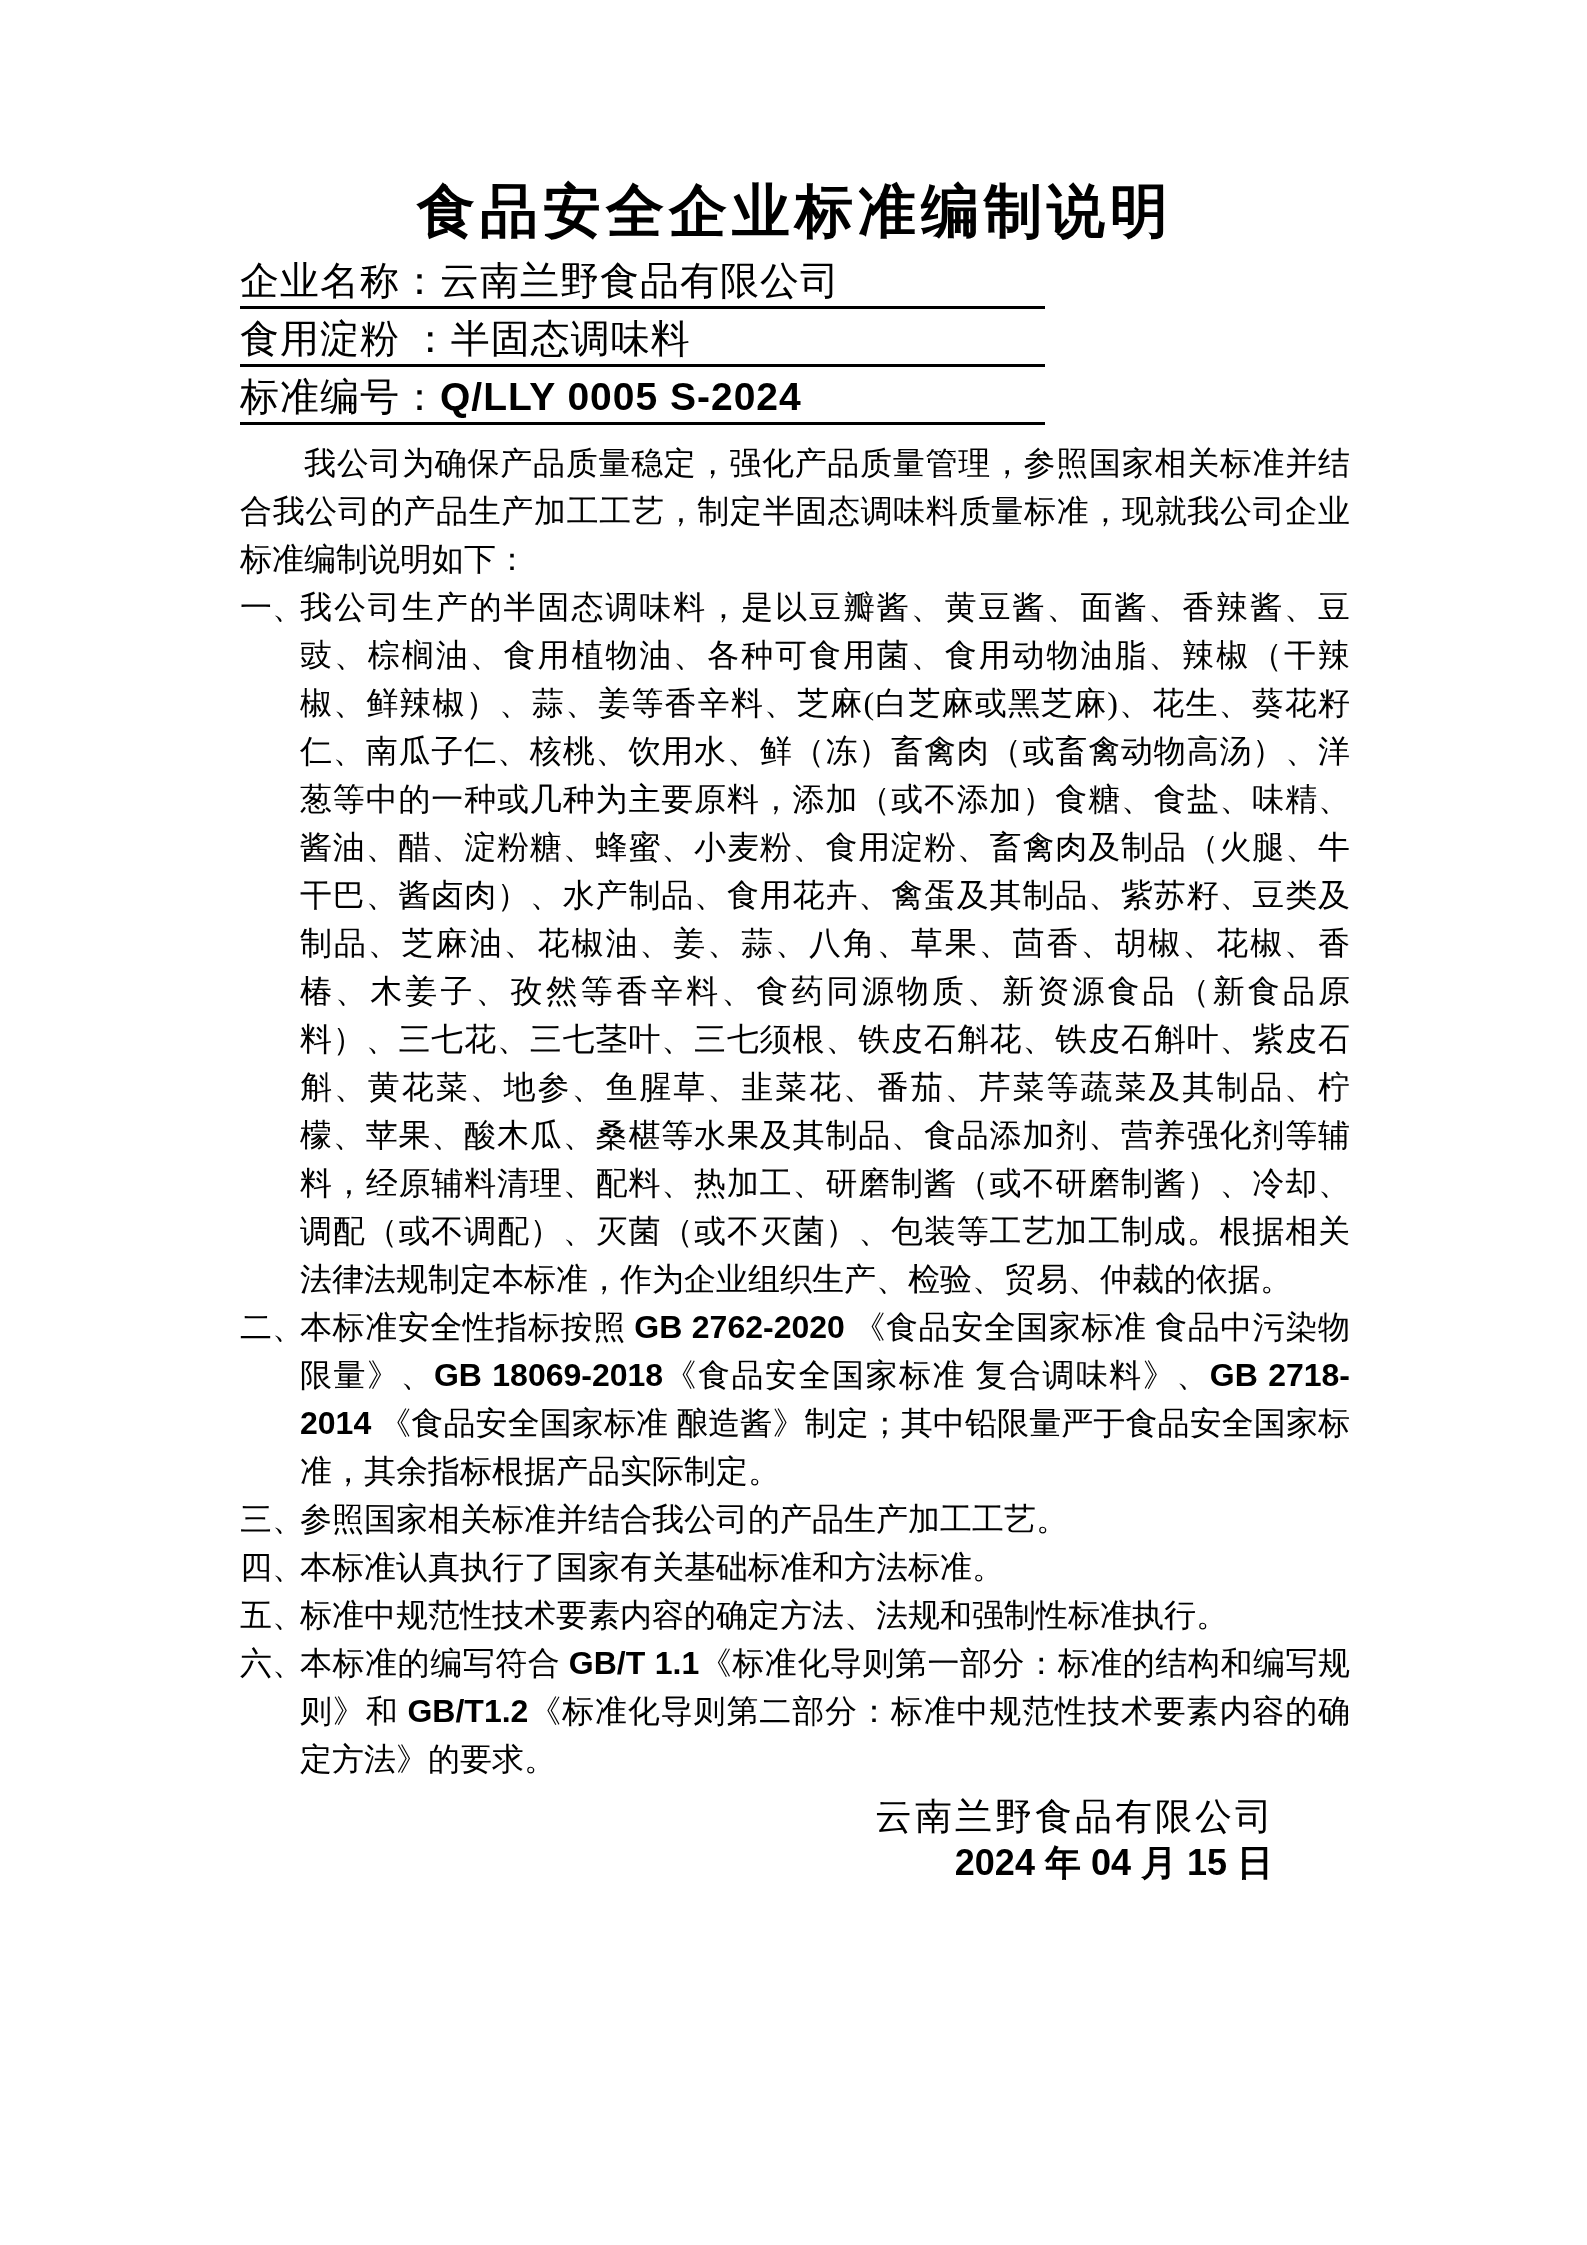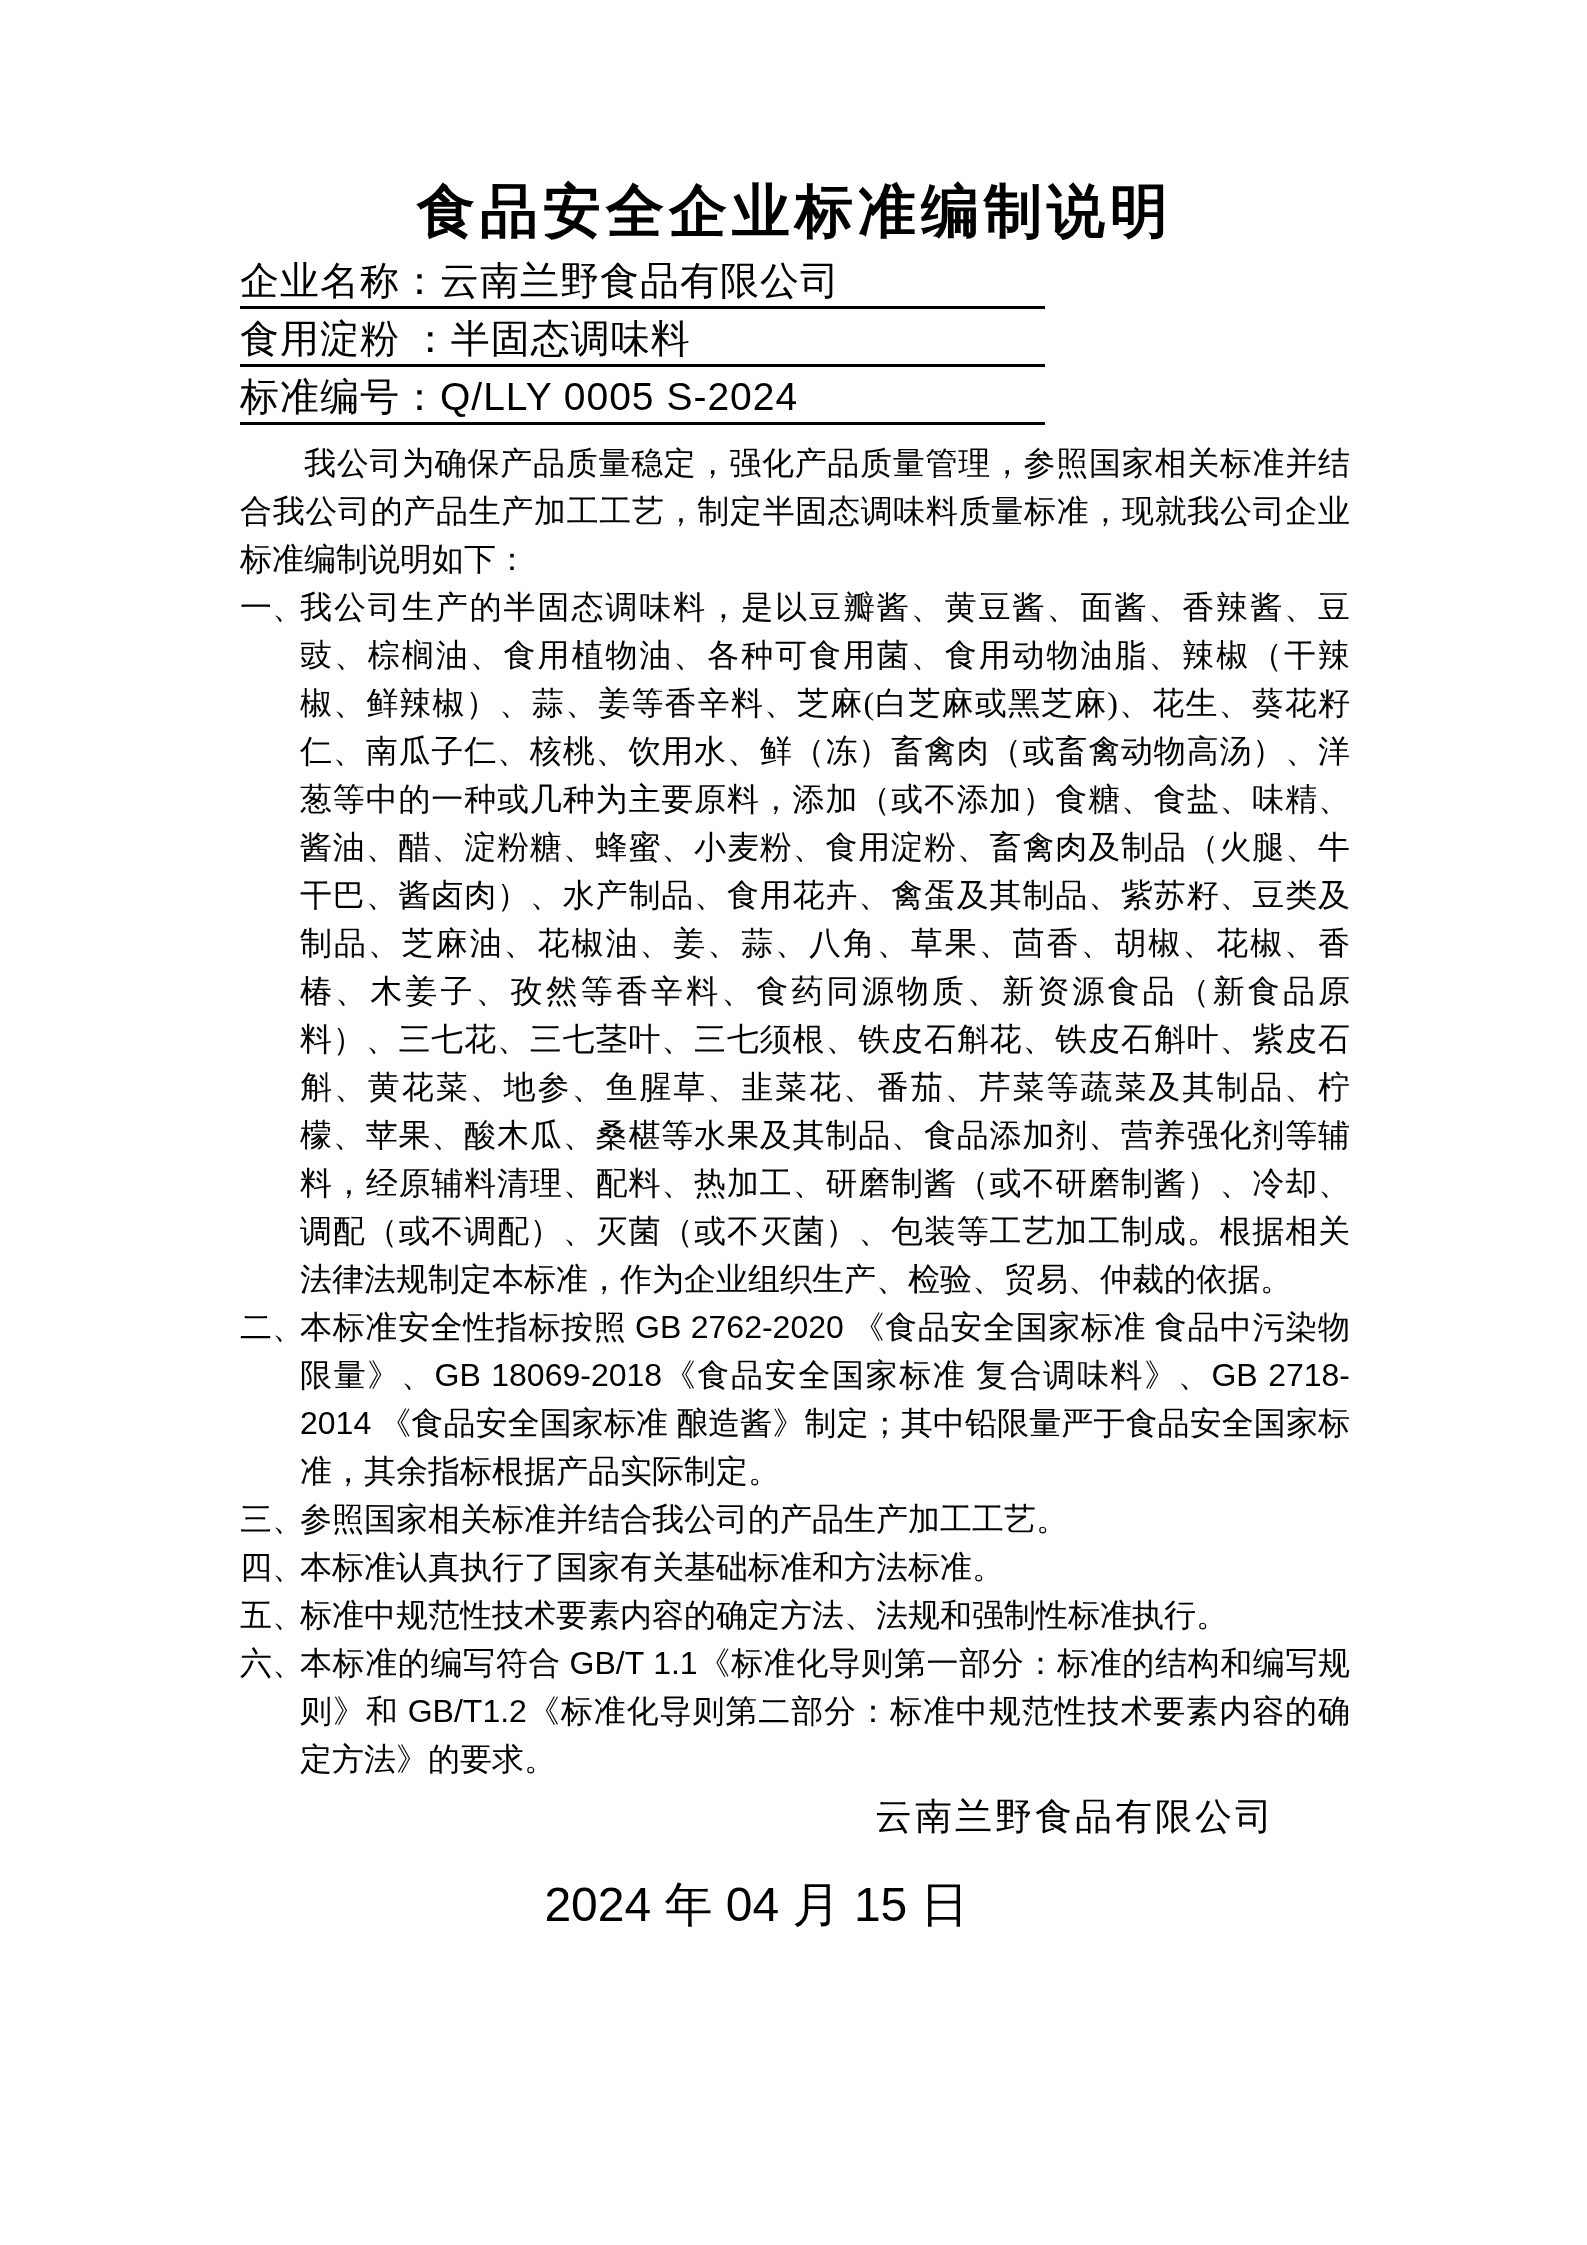--- a/index.html
+++ b/index.html
@@ -34,20 +34,21 @@
     line-height: 46px;
     padding-bottom: 2px;
     margin-bottom: 7px;
     white-space: nowrap;
   }
   .field .flabel { letter-spacing: 1px; }
   .field .fvalue { letter-spacing: 1px; }
   .sans {
     font-family: "Liberation Sans", "DejaVu Sans", sans-serif;
     letter-spacing: 0;
+    font-weight: bold;
   }
   .intro {
     margin: 14px 0 0 0;
     font-size: 32px;
     line-height: 48px;
     text-align: justify;
     text-indent: 64px;
   }
   .num-list { margin: 0; }
   .list-item {
@@ -64,25 +65,24 @@
   .list-item .itext { text-align: justify; }
   .sig-block { margin-top: 10px; }
   .sig-company {
     font-size: 37px;
     line-height: 48px;
     text-align: right;
     padding-right: 75px;
     letter-spacing: 3px;
   }
   .sig-date {
-    font-size: 48px;
+    font-size: 36px;
     line-height: 44px;
-    text-align: center;
+    text-align: right;
     padding-right: 77px;
-    margin-top: 42px;
   }
 </style>
 </head>
 <body>
 
 <div class="page">
 
   <h1 class="doc-title">食品安全企业标准编制说明</h1>
 
   <div>

